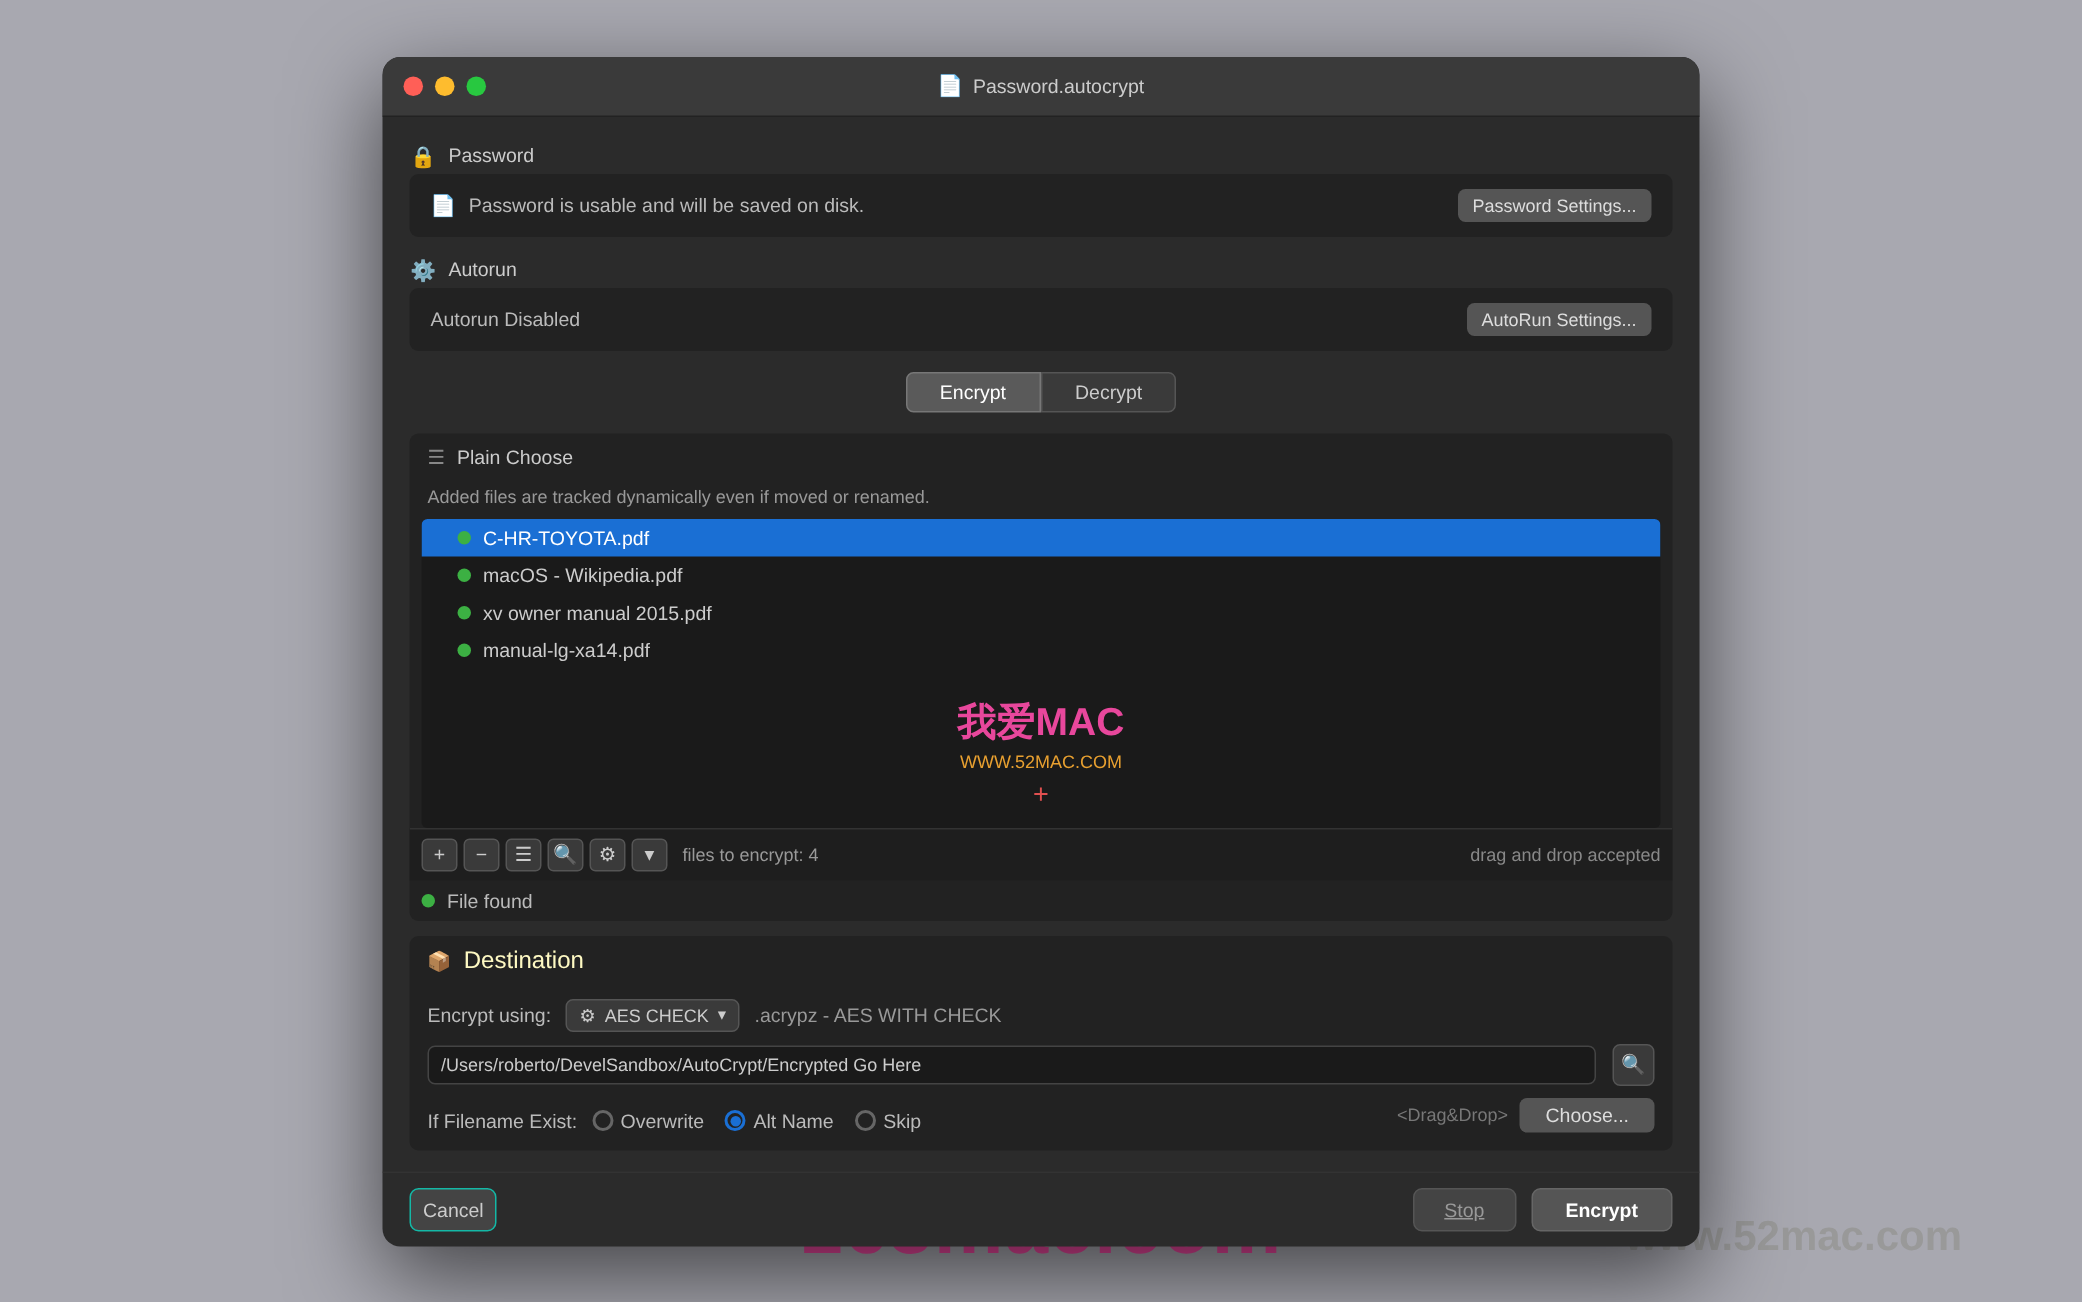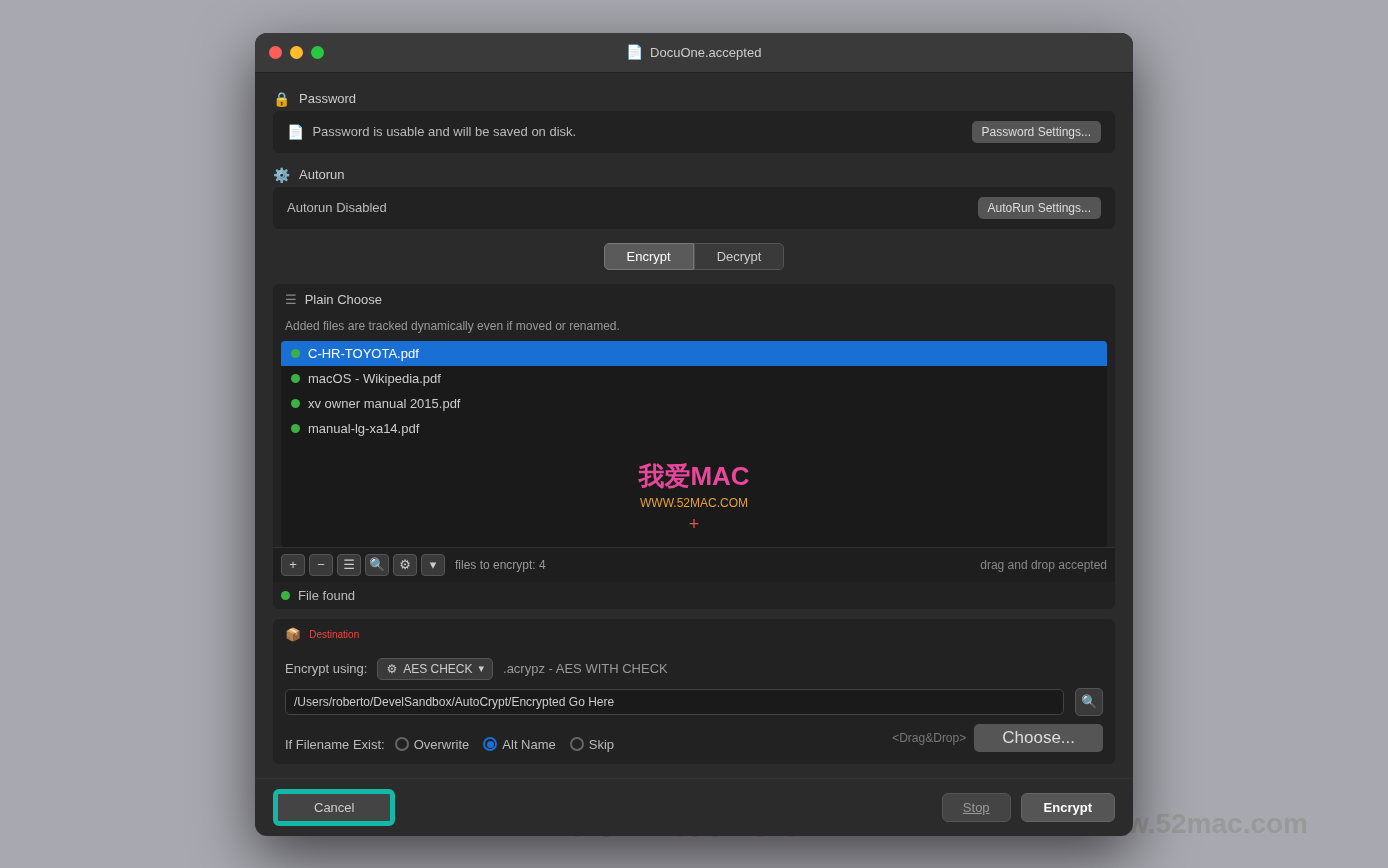--- a/index.html
+++ b/index.html
@@ -177,21 +177,21 @@
     .file-list {
       background: #1a1a1a;
       margin: 0 8px;
       border-radius: 4px;
       overflow: hidden;
     }
     .file-item {
       display: flex;
       align-items: center;
       gap: 8px;
-      padding: 5px 10px;
+      padding: 5px 24px;
       color: #ccc;
       font-size: 13px;
       cursor: pointer;
     }
     .file-item.selected {
       background: #1a6fd4;
       color: #fff;
     }
     .dot {
       width: 9px;
@@ -267,21 +267,21 @@
       border-radius: 6px;
       overflow: hidden;
     }
     .dest-header {
       display: flex;
       align-items: center;
       gap: 8px;
       padding: 8px 12px;
     }
     .dest-header-icon { color: #888; font-size: 13px; }
-    .dest-header-label { color: #ef4444; font-size: 10px; }
+    .dest-header-label { color: #fef9c3; font-size: 16px; }
     .dest-body {
       padding: 8px 12px 12px 12px;
       display: flex;
       flex-direction: column;
       gap: 8px;
     }
     .encrypt-using-row {
       display: flex;
       align-items: center;
       gap: 10px;
@@ -365,38 +365,38 @@
       align-items: center;
       gap: 8px;
       margin-left: auto;
     }
     .drag-label { color: #777; font-size: 12px; margin-left: 40px; }
     .choose-btn {
       background: #555;
       border: none;
       border-radius: 5px;
       color: #ddd;
-      font-size: 17px;
-      padding: 4px 28px;
+      font-size: 13px;
+      padding: 4px 17px;
       cursor: pointer;
     }
     .bottom-bar {
       display: flex;
       align-items: center;
       justify-content: space-between;
       padding: 10px 18px;
       border-top: 1px solid #333;
     }
     .cancel-btn {
       background: #444;
-      border: 5px solid #14b8a6;
+      border: 1px solid #14b8a6;
       border-radius: 6px;
       color: #ccc;
       font-size: 13px;
-      padding: 6px 36px;
+      padding: 6px 8px;
       cursor: pointer;
     }
     .right-btns { display: flex; gap: 10px; }
     .stop-btn {
       background: #444;
       border: 1px solid #555;
       border-radius: 6px;
       color: #999;
       font-size: 13px;
       padding: 6px 20px;
@@ -427,21 +427,21 @@
   <div class="window">
 
     <div class="titlebar">
       <div class="traffic-lights">
         <div class="traffic-light tl-close"></div>
         <div class="traffic-light tl-minimize"></div>
         <div class="traffic-light tl-maximize"></div>
       </div>
       <div class="titlebar-title">
         <span class="file-icon">📄</span>
-        <span>DocuOne.accepted</span>
+        <span>Password.autocrypt</span>
       </div>
     </div>
 
     <div class="window-content">
 
       <div>
         <div class="section-row">
           <span class="section-icon">🔒</span>
           <span class="section-label">Password</span>
         </div>

